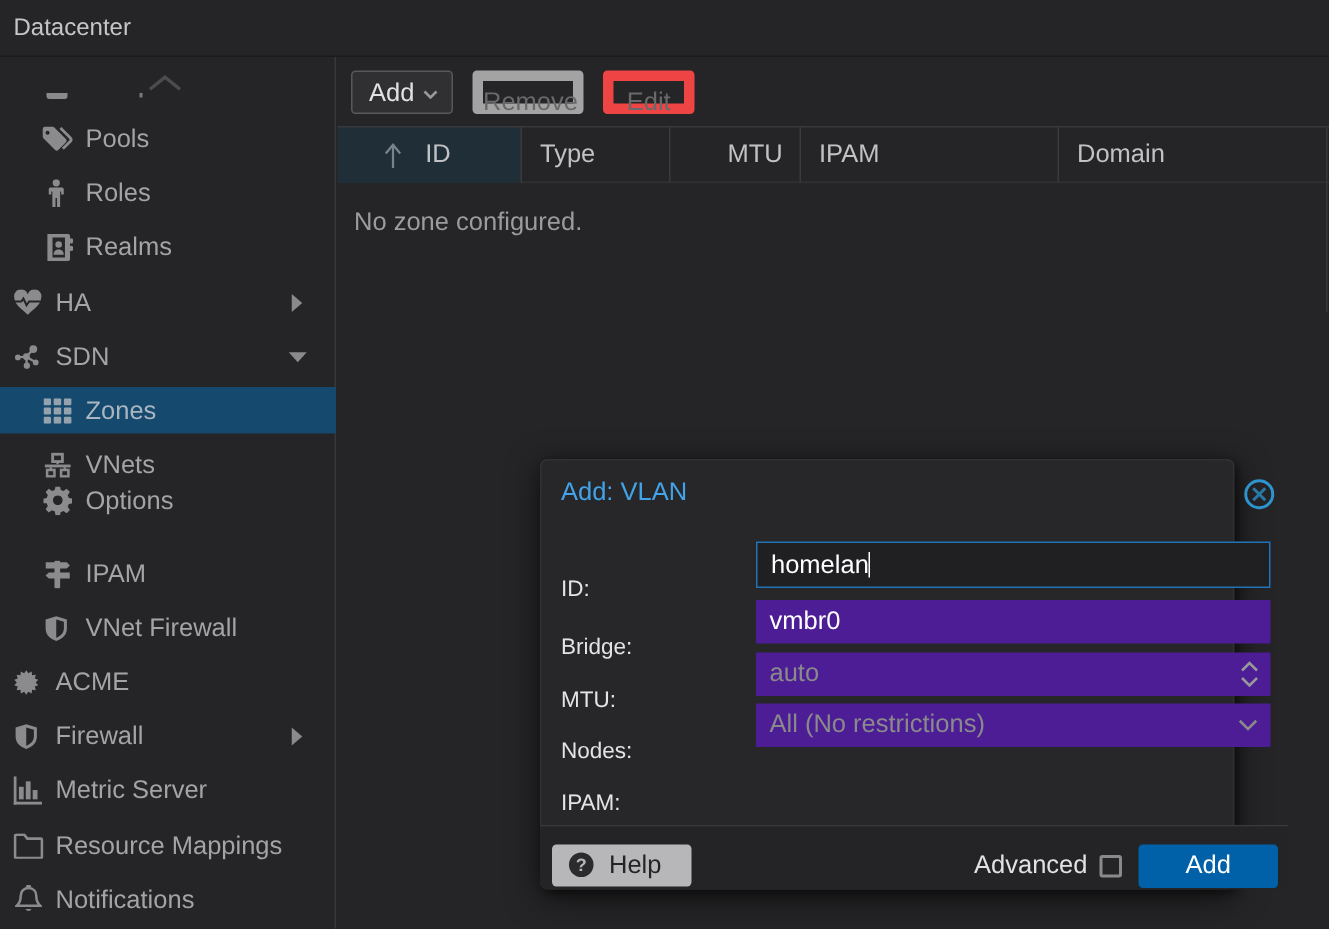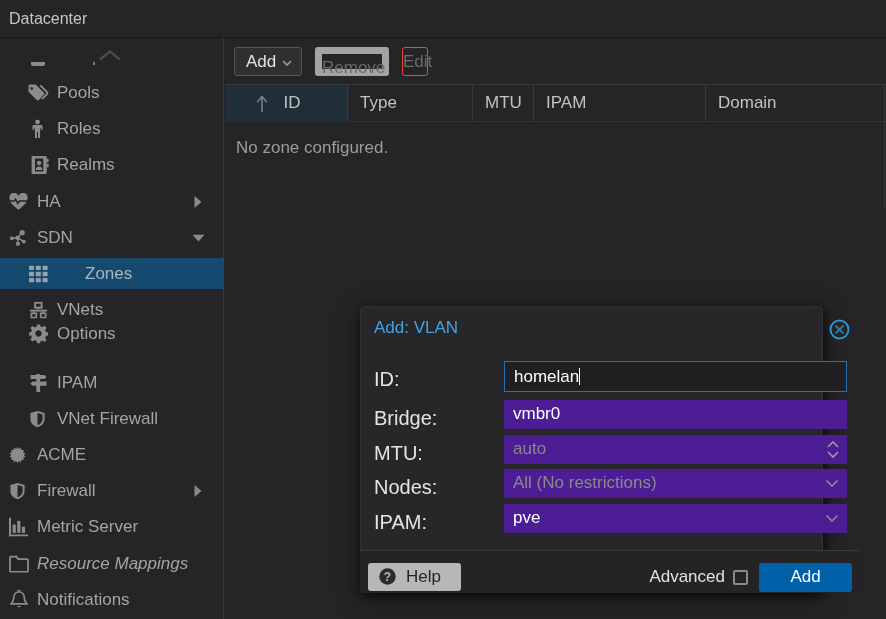--- a/index.html
+++ b/index.html
@@ -19,21 +19,21 @@
   .btn { position:absolute; border-radius:3px; font-size:17px; text-align:center; }
   #hdr { position:absolute; left:0; top:46px; width:661px; height:38px; background:#252527;
     border-bottom:1px solid #323234; }
   .hcell { position:absolute; top:0; height:38px; border-right:1px solid #3a3a3d;
     color:#c2c2c4; font-size:17px; line-height:37px; padding-left:12px; }
   #nozone { position:absolute; left:11px; top:100px; color:#9c9c9e; font-size:17px; }
   
   #modal { left:360px; top:306px; width:463px; height:287px; background:#272729;
     border-radius:5px; box-shadow:0 5px 22px rgba(0,0,0,.6), 2px 2px 6px rgba(0,0,0,.45), inset 0 0 0 1px #313133; }
   #mtitle { position:absolute; left:14px; top:12px; color:#42a3e8; font-size:17px; }
-  .flabel { position:absolute; left:14px; color:#e4e4e6; font-size:20px; }
+  .flabel { position:absolute; left:14px; color:#e4e4e6; font-size:15px;margin-top:16px; }
   .field { position:absolute; left:144px; width:343px; height:29px; background:#4c1d95;
     font-size:17px; color:#fff; line-height:28px; padding-left:9px; }
   .field.dis { color:#8a8a8c; }
   #ffoot { position:absolute; left:0; top:244px; width:499px; height:43px; background:#242426;
     border-top:1px solid #3a3a3c; border-radius:0 0 5px 5px; }
 </style>
 </head>
 <body>
 <div id="topbar" class="abs">Datacenter</div>
 
@@ -98,21 +98,21 @@
       <rect x="0" y="0" width="5" height="4.6" rx="0.8"></rect>
         <rect x="6.8" y="0" width="5" height="4.6" rx="0.8"></rect>
         <rect x="13.6" y="0" width="5" height="4.6" rx="0.8"></rect>
       <rect x="0" y="6.2" width="5" height="4.6" rx="0.8"></rect>
         <rect x="6.8" y="6.2" width="5" height="4.6" rx="0.8"></rect>
         <rect x="13.6" y="6.2" width="5" height="4.6" rx="0.8"></rect>
       <rect x="0" y="12.4" width="5" height="4.6" rx="0.8"></rect>
         <rect x="6.8" y="12.4" width="5" height="4.6" rx="0.8"></rect>
         <rect x="13.6" y="12.4" width="5" height="4.6" rx="0.8"></rect>
     </svg>
-    <span class="lbl" style="left:57px;margin-left:28px;">Zones</span>
+    <span class="lbl" style="left:57px;">Zones</span>
   </div>
   <div class="trow" style="top:254px;">
     <svg style="left:29px;" width="19" height="17" viewBox="0 0 19 17" fill="none" stroke="#8b8b8d">
       <rect x="6.1" y="1.3" width="6.5" height="4.9" stroke-width="1.9"></rect>
       <rect x="2.4" y="11.8" width="4.9" height="4.3" stroke-width="1.7"></rect>
       <rect x="11.7" y="11.8" width="4.9" height="4.3" stroke-width="1.7"></rect>
       <path d="M9.4 6.2 V8 M4.9 11.8 V10 M14.2 11.8 V10" stroke-width="1.6"></path>
       <rect x="0.9" y="8.2" width="17.2" height="1.9" fill="#8b8b8d" stroke="none"></rect>
     </svg>
     <span class="lbl" style="left:57px;">VNets</span>
@@ -161,49 +161,49 @@
       <rect x="3.6" y="7" width="3.2" height="8.4"></rect>
       <rect x="8.2" y="3.4" width="3.2" height="12"></rect>
       <rect x="12.8" y="9.2" width="3.2" height="6.2"></rect>
     </svg>
     <span class="lbl" style="left:37px;">Metric Server</span>
   </div>
   <div class="trow" style="top:508px;">
     <svg style="left:9px;" width="20" height="17" viewBox="0 0 20 17" fill="none" stroke="#8b8b8d" stroke-width="1.8">
       <path d="M1 15.5 V2 a1 1 0 0 1 1 -1 h5.2 l2 2.6 H18 a1 1 0 0 1 1 1 V15.5 a1 1 0 0 1 -1 1 H2 a1 1 0 0 1 -1 -1 Z"></path>
     </svg>
-    <span class="lbl" style="left:37px;font-style:italic;">Resource Mappings</span>
+    <span class="lbl" style="left:37px;">Resource Mappings</span>
   </div>
   <div class="trow" style="top:544px;">
     <svg style="left:10px;" width="18" height="20" viewBox="0 0 18 20" fill="none" stroke="#8b8b8d" stroke-width="1.7">
       <path d="M9 2 C5.7 2 3.8 4.3 3.8 7.3 C3.8 11.5 2.2 12.8 1.2 13.8 H16.8 C15.8 12.8 14.2 11.5 14.2 7.3 C14.2 4.3 12.3 2 9 2 Z"></path>
       <path d="M7 16 a2.2 2.2 0 0 0 4 0" fill="#8b8b8d" stroke="none"></path>
       <path d="M8 1.5 a1 1 0 0 1 2 0"></path>
     </svg>
     <span class="lbl" style="left:37px;">Notifications</span>
   </div>
 </div>
 
 <div id="content" class="abs">
 
   <div class="btn" style="left:9px;top:9px;width:68px;height:29px;background:#303032;border:1px solid #58585a;color:#e2e2e4;line-height:27px;text-align:left;padding-left:11px;">Add
     <svg style="position:absolute;right:9px;top:12px;" width="10" height="6" viewBox="0 0 10 6">
         <path d="M1 1 L5 5 L9 1" fill="none" stroke="#9a9a9c" stroke-width="1.7"></path>
       </svg>
   </div>
   <div class="btn" style="left:90px;top:9px;width:74px;height:29px;border:7px solid #a3a3a3;color:#69696b;line-height:27px;">Remove</div>
-  <div class="btn" style="left:177px;top:9px;width:26px;height:29px;border:1px solid #ef4444;color:#69696b;line-height:27px;">Edit</div>
+  <div class="btn" style="left:177px;top:9px;width:61px;height:29px;border:7px solid #ef4444;color:#69696b;line-height:27px;">Edit</div>
 
   <div id="hdr">
     <div class="hcell" style="left:0;width:123px;background:#202e38;text-align:center;">ID
       <svg style="position:absolute;left:31px;top:10px;" width="12" height="20" viewBox="0 0 12 20">
           <path d="M6 2.5 V18 M1.2 8.3 L6 2.5 L10.8 8.3" fill="none" stroke="#78838c" stroke-width="1.5"></path>
         </svg>
     </div>
-    <div class="hcell" style="left:123px;width:125px;">Type</div>
+    <div class="hcell" style="left:123px;width:99px;">Type</div>
     <div class="hcell" style="left:248px;width:61px;">MTU</div>
     <div class="hcell" style="left:309px;width:172px;">IPAM</div>
     <div class="hcell" style="left:481px;width:180px;border-right:none;">Domain</div>
   </div>
   <div id="nozone">No zone configured.</div>
   <div class="abs" style="left:0;top:46px;width:661px;height:1px;background:#39393b;"></div>
   <div class="abs" style="left:659px;top:47px;width:1px;height:123px;background:#38383a;"></div>
 </div>
 
 <div id="modal" class="abs">
@@ -227,25 +227,20 @@
   </div>
 
   <div class="flabel" style="top:170px;">Nodes:</div>
   <div class="field dis" style="top:163px;">All (No restrictions)
     <svg style="position:absolute;right:8px;top:10px;" width="14" height="9" viewBox="0 0 14 9">
         <path d="M1.5 1.5 L7 7 L12.5 1.5" fill="none" stroke="#8a8a8c" stroke-width="1.7"></path>
       </svg>
   </div>
 
   <div class="flabel" style="top:205px;">IPAM:</div>
-  <div class="field" style="top:197.5px;">pve
-    <svg style="position:absolute;right:8px;top:10px;" width="14" height="9" viewBox="0 0 14 9">
-        <path d="M1.5 1.5 L7 7 L12.5 1.5" fill="none" stroke="#8a8a8c" stroke-width="1.7"></path>
-      </svg>
-  </div>
 
   <div id="ffoot">
     <div class="btn" style="left:8px;top:12px;width:93px;height:28px;background:#b7b7b9;color:#242426;line-height:27px;">
       <svg style="position:absolute;left:11px;top:5px;" width="17" height="17" viewBox="0 0 17 17">
         <circle cx="8.5" cy="8.5" r="8.2" fill="#2b2b2d"></circle>
         <text x="8.5" y="12.6" text-anchor="middle" font-size="12" font-weight="bold" fill="#b7b7b9" font-family="Liberation Sans">?</text>
       </svg>
       <span style="margin-left:18px;">Help</span>
     </div>
     <span class="abs" style="right:134px;top:16px;color:#e2e2e4;font-size:17px;">Advanced</span>

